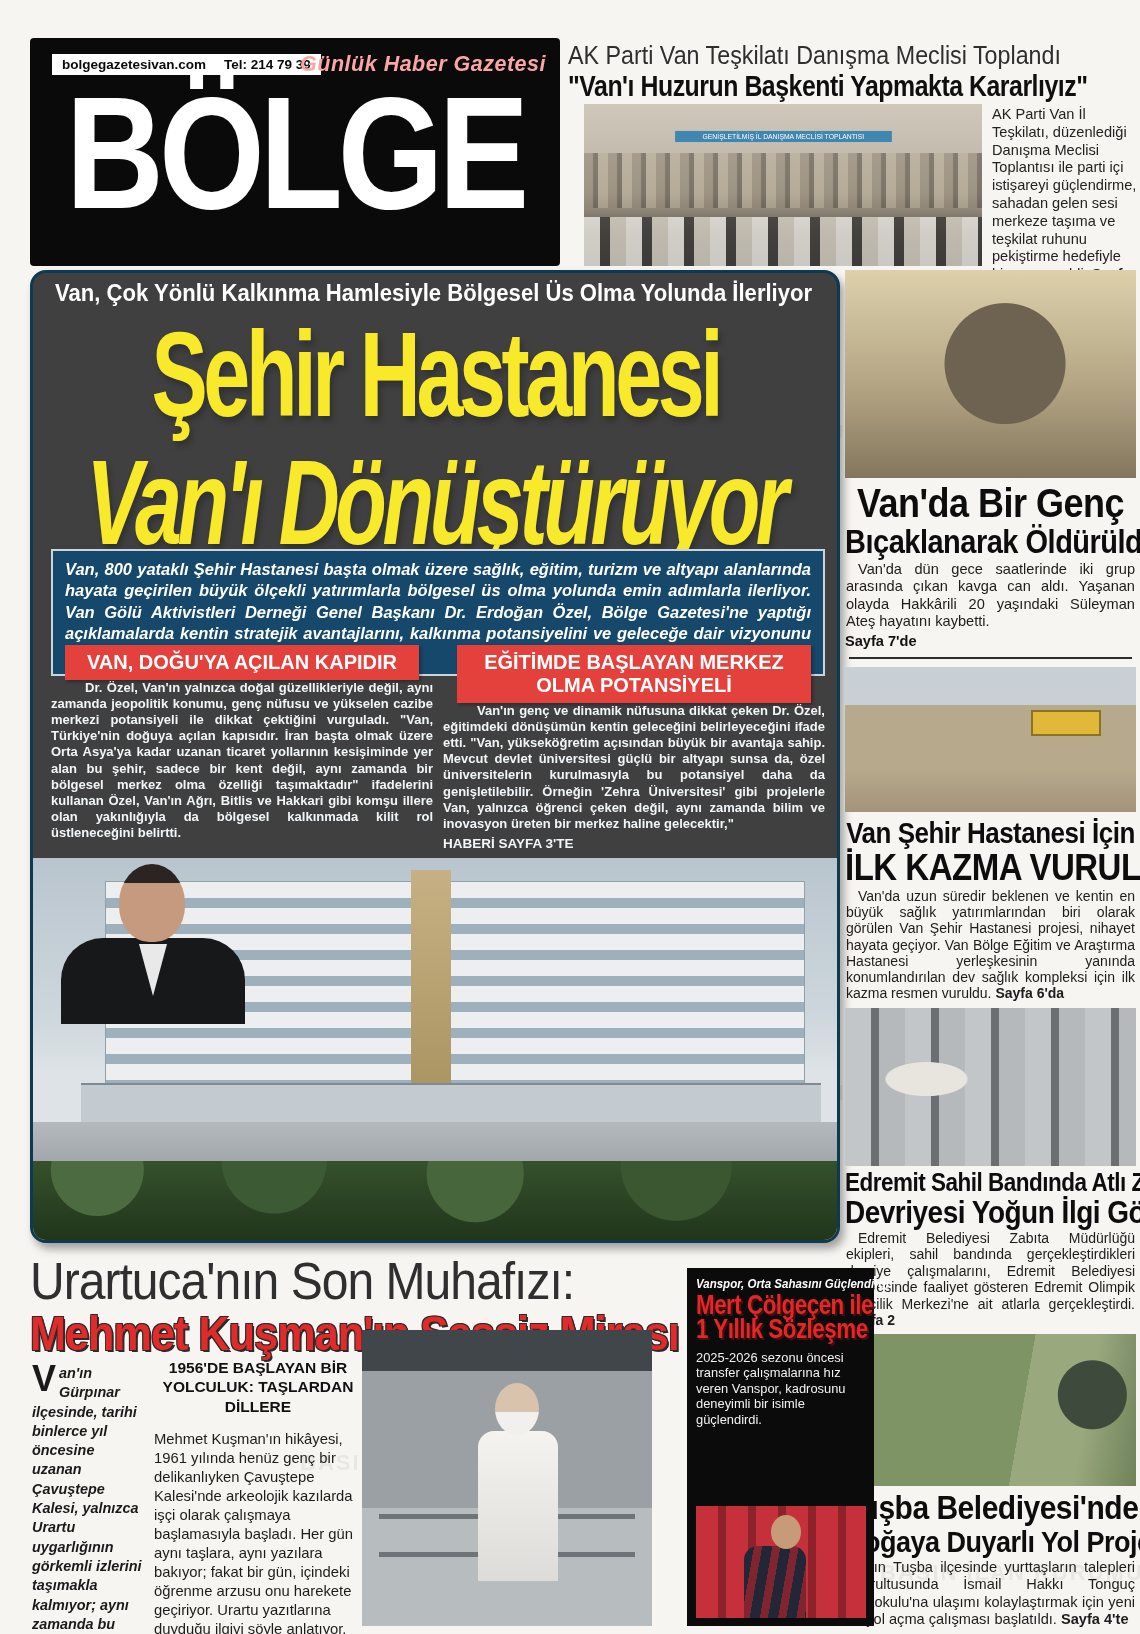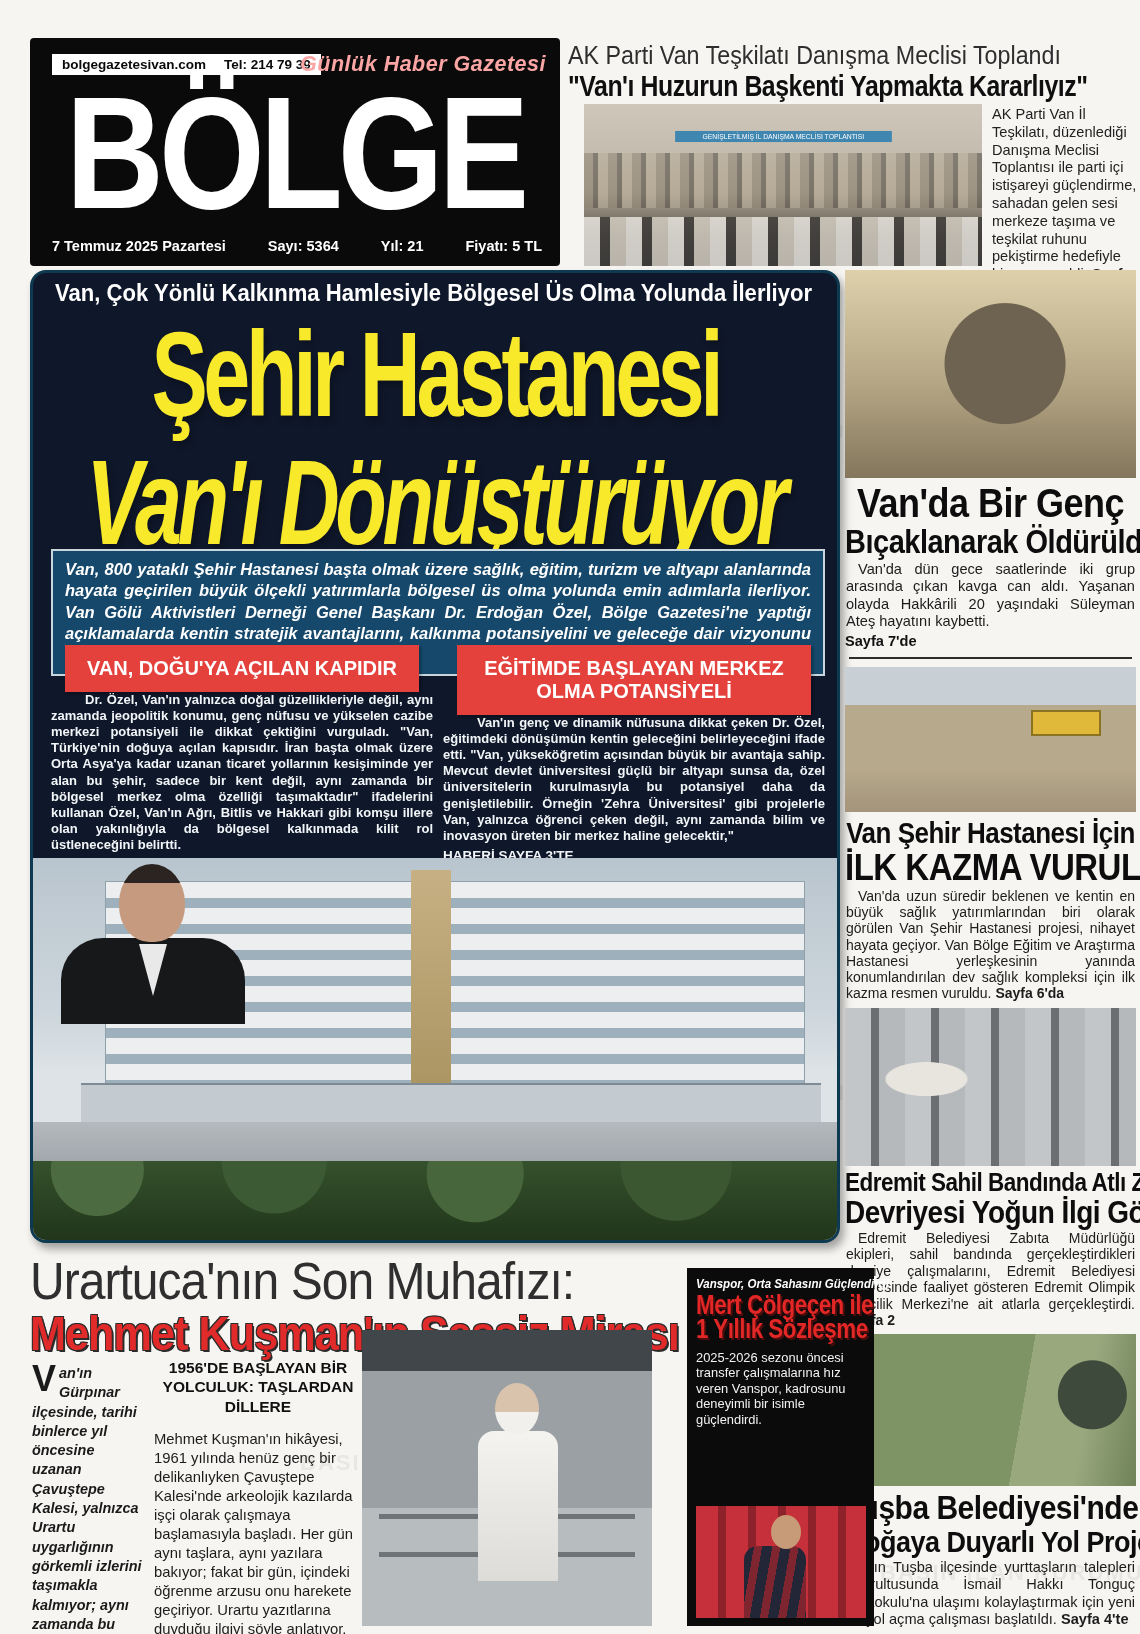--- a/index.html
+++ b/index.html
@@ -22,29 +22,29 @@
   .ts-kicker { font-size:24px; color:#2e2e2e; white-space:nowrap; transform:scale(.97,1.08); transform-origin:left top; }
   .ts-head { margin-top:2px; font-size:27px; font-weight:900; color:#0f0f0f; white-space:nowrap; transform:scale(.92,1.1); transform-origin:left top; letter-spacing:-.5px; }
   .ts-photo { position:absolute; left:16px; top:64px; width:398px; height:162px; background:linear-gradient(#cfc8ba 0%, #c4bcae 30%, #b3a895 55%, #5a564f 80%, #3c3a38 100%); overflow:hidden; }
   .ts-banner { position:absolute; left:18%; top:16%; width:64%; background:#3f86b0; color:#fff; font-size:8px; text-align:center; padding:2px 0; transform:scale(.85); white-space:nowrap; }
   .ts-stage { position:absolute; left:0; right:0; top:30%; height:34%; background:repeating-linear-gradient(90deg, #8d8374 0 9px, #4e4a44 9px 14px, #b8ad99 14px 24px); opacity:.55; }
   .ts-crowd { position:absolute; left:0; right:0; bottom:0; height:30%; background:repeating-linear-gradient(90deg, #efece6 0 16px, #3d3b39 16px 26px, #d8d2c6 26px 42px); opacity:.8; }
   .ts-body { position:absolute; left:424px; top:66px; width:146px; font-size:14.6px; line-height:1.22; color:#222; }
   .ts-body b { display:inline; }
 
   
-  .feature { position:absolute; left:30px; top:270px; width:810px; height:973px; background:#0f172a; border:3px solid #0d3a50; border-radius:16px; box-shadow:4px 6px 8px rgba(0,0,0,.35); overflow:hidden; }
+  .feature { position:absolute; left:30px; top:270px; width:810px; height:973px; background:#404040; border:3px solid #0d3a50; border-radius:16px; box-shadow:4px 6px 8px rgba(0,0,0,.35); overflow:hidden; }
   .f-kicker { position:absolute; left:22px; top:6px; color:#fff; font-weight:bold; font-size:23px; white-space:nowrap; transform:scale(.96,1.05); transform-origin:left top; }
   .f-line { position:absolute; left:0; width:100%; text-align:center; color:#f8e92b; font-weight:900; font-size:97px; letter-spacing:-5px; white-space:nowrap; line-height:1; }
   .f-line span { display:inline-block; transform:scale(.87,1.25); transform-origin:center top; text-shadow:3px 4px 6px rgba(0,0,0,.25); }
   .f-line1 { top:40px; } .f-line2 { top:168px;font-style:italic; }
   .f-intro { position:absolute; left:18px; top:276px; width:774px; background:#15486a; border:2px solid #c9d5dd; padding:8px 12px; color:#fff; font-weight:bold; font-style:italic; font-size:16.5px; line-height:1.3; text-align:justify; }
   .f-col { position:absolute; top:372px; width:382px; }
   .f-col-left { left:18px; } .f-col-right { left:410px; }
-  .f-redhead { margin:0 14px; background:#e4403c; color:#fff; font-weight:bold; font-size:20px; text-align:center; line-height:1.15; padding:12px 4px; box-shadow:2px 2px 3px rgba(0,0,0,.3); }
+  .f-redhead { margin:0 14px; background:#e4403c; color:#fff; font-weight:bold; font-size:20px; text-align:center; line-height:1.15; padding:6px 4px; box-shadow:2px 2px 3px rgba(0,0,0,.3); }
   .f-body { margin-top:0; color:#f2f6f8; font-weight:bold; font-size:13px; line-height:1.24; text-align:justify; text-indent:34px; }
   .f-ref { margin-top:4px; color:#f2f6f8; font-weight:bold; font-size:13.5px; }
   .f-photo { position:absolute; left:0; right:0; top:585px; height:388px; background:linear-gradient(#b9c5ce 0%, #cdd6dc 40%, #dde3e6 55%); }
   .hosp-bldg { position:absolute; left:9%; right:4%; top:6%; height:56%; background:repeating-linear-gradient(180deg, #eceeef 0 16px, #9db0bb 16px 26px); border:1px solid #8fa0aa; }
   .hosp-tower { position:absolute; left:47%; top:3%; width:5%; height:62%; background:linear-gradient(#c7b184, #a8925f); }
   .hosp-base { position:absolute; left:6%; right:2%; top:58%; height:10%; background:#c3cad0; border-top:2px solid #7e8b94; }
   .hosp-road { position:absolute; left:0; right:0; top:68%; height:14%; background:linear-gradient(#b4b9bd, #9ba1a6); }
   .hosp-trees { position:absolute; left:0; right:0; bottom:0; height:22%;
     background:
       radial-gradient(circle at 8% 10%, #4c6b40 0 46px, rgba(0,0,0,0) 47px),
@@ -107,26 +107,20 @@
   <span class="wm" style="left:300px; top:1450px;">BASIN İLAN KURUMU</span>
   <span class="wm" style="left:880px; top:1560px;">BASIN İLAN KURUMU</span>
 
   <header class="masthead">
     <div class="m-webbar">
       <span>bolgegazetesivan.com</span>
       <span>Tel: 214 79 39</span>
     </div>
     <div class="m-tagline">Günlük Haber Gazetesi</div>
     <div class="m-logo">BÖLGE</div>
-    <div class="m-info">
-      <span>7 Temmuz 2025 Pazartesi</span>
-      <span>Sayı: 5364</span>
-      <span>Yıl: 21</span>
-      <span>Fiyatı: 5 TL</span>
-    </div>
   </header>
 
   <section class="topstory">
     <div class="ts-kicker">AK Parti Van Teşkilatı Danışma Meclisi Toplandı</div>
     <div class="ts-head">"Van'ı Huzurun Başkenti Yapmakta Kararlıyız"</div>
     <div class="ts-photo">
       <div class="ts-banner">GENİŞLETİLMİŞ İL DANIŞMA MECLİSİ TOPLANTISI</div>
       <div class="ts-stage"></div>
       <div class="ts-crowd"></div>
     </div>

